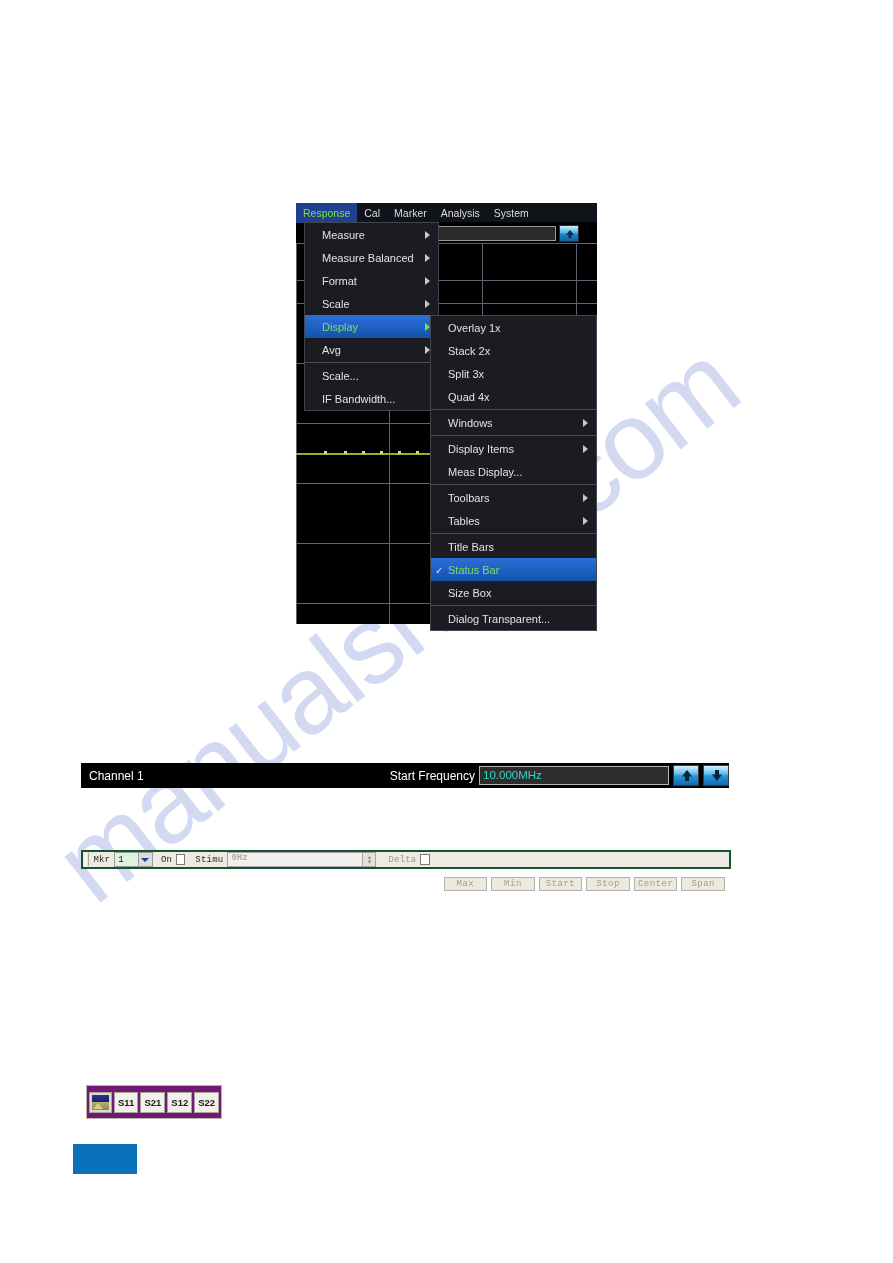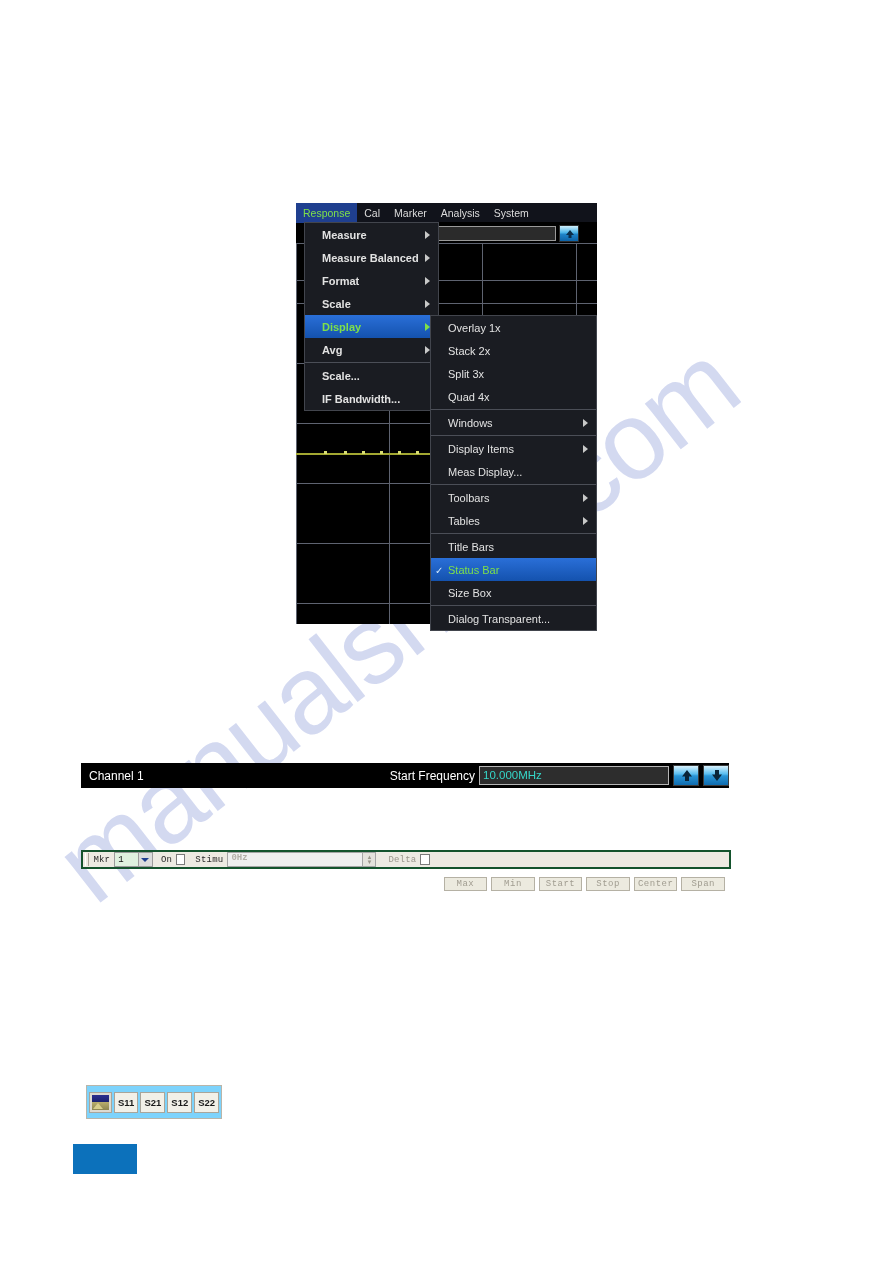--- a/index.html
+++ b/index.html
@@ -177,21 +177,21 @@
     position: absolute;
     left: 4px;
     top: 50%;
     transform: translateY(-50%);
     width: 9px; height: 9px;
     color: #cfe9ff;
     font-size: 10px;
     line-height: 9px;
   }
 
-  #menu-response { left: 304px; top: 222px; width: 135px; font-weight: bold; }
+  #menu-response { left: 304px; top: 222px; width: 135px; }
   #menu-display  { left: 430px; top: 315px; width: 167px; }
 
   
   .channel-bar {
     position: absolute;
     left: 81px; top: 763px;
     width: 648px;
     height: 25px;
     background: #000000;
     z-index: 4;
@@ -342,21 +342,21 @@
     justify-content: center;
     letter-spacing: .5px;
     margin-top: 48px;
   }
 
   
   .sparam-bar {
     position: absolute;
     left: 86px; top: 1085px;
     height: 25px;
-    background: #7dd3fc;
+    background: #701a75;
     border: 1px solid #b9b5a9;
     box-sizing: border-box;
     display: flex;
     align-items: center;
     padding: 16px 1px;
     z-index: 4;
   }
   .sp-iconbtn {
     width: 23px; height: 21px;
     border: 1px solid #a9a59a;

